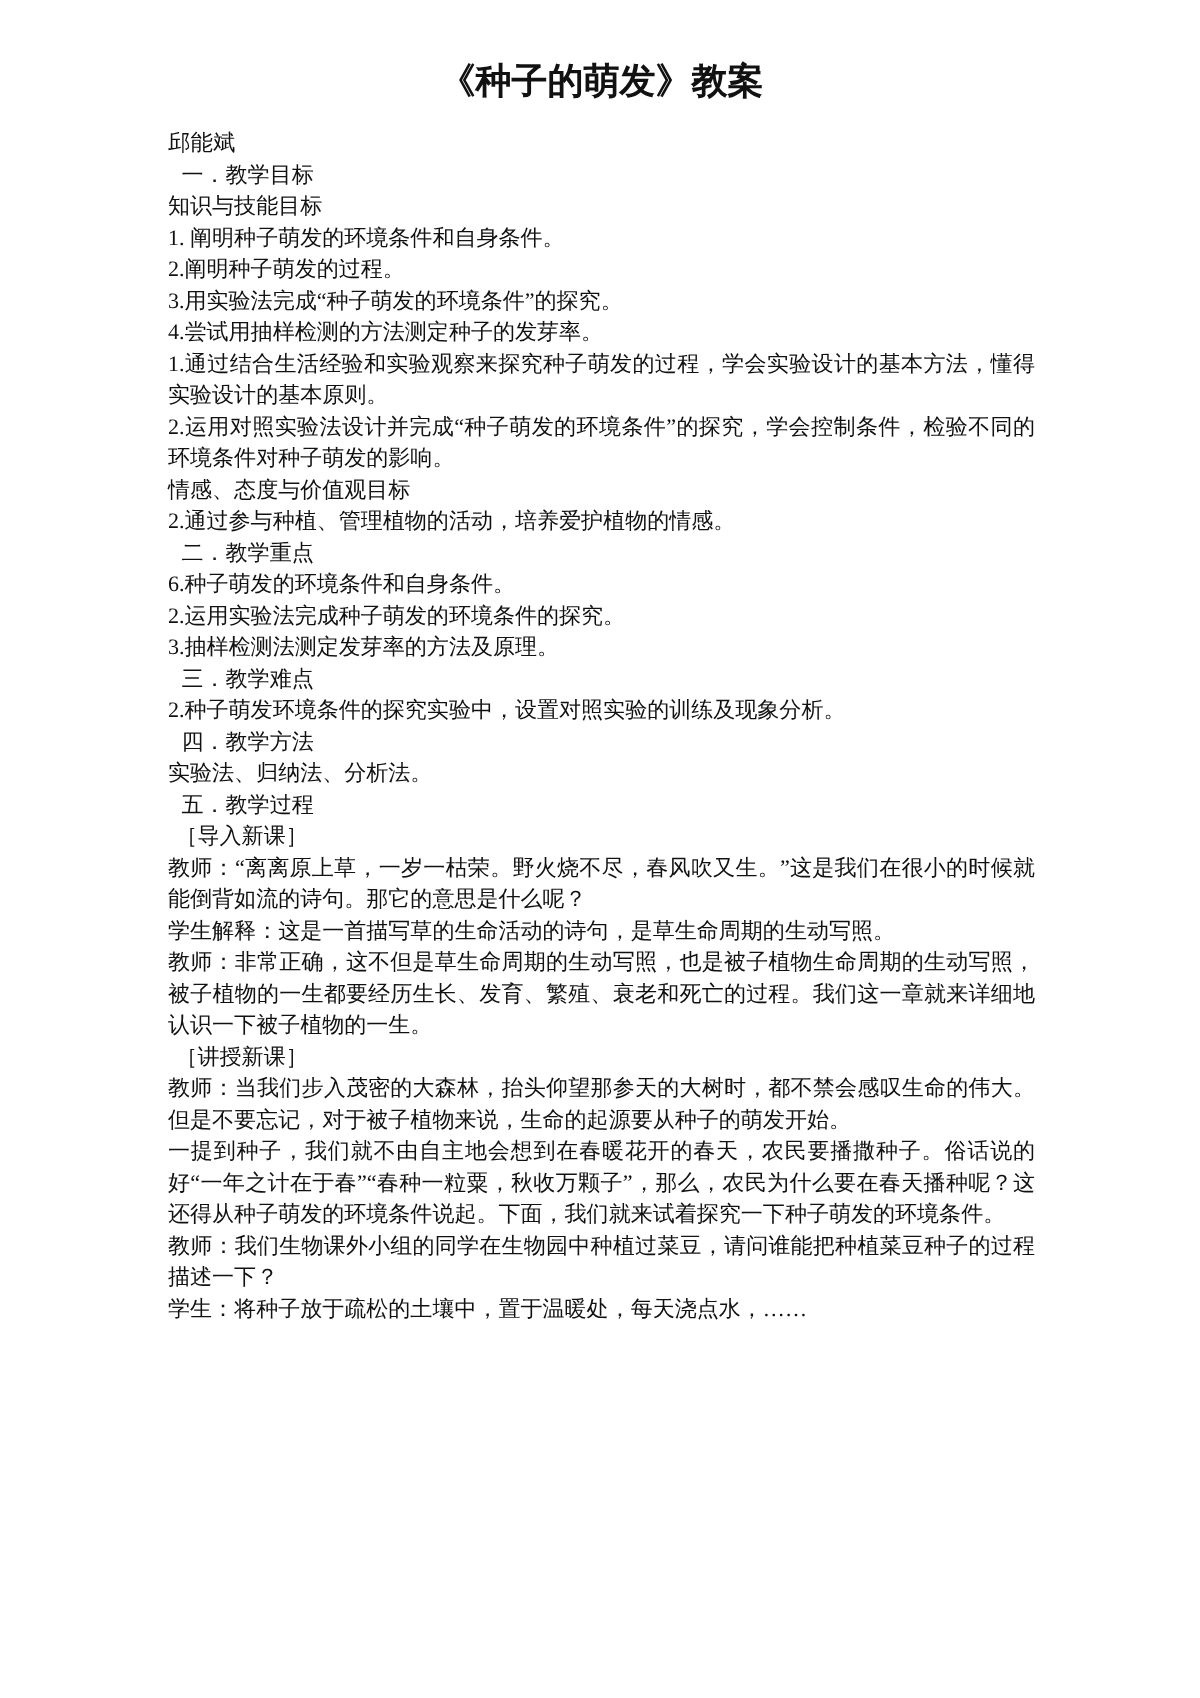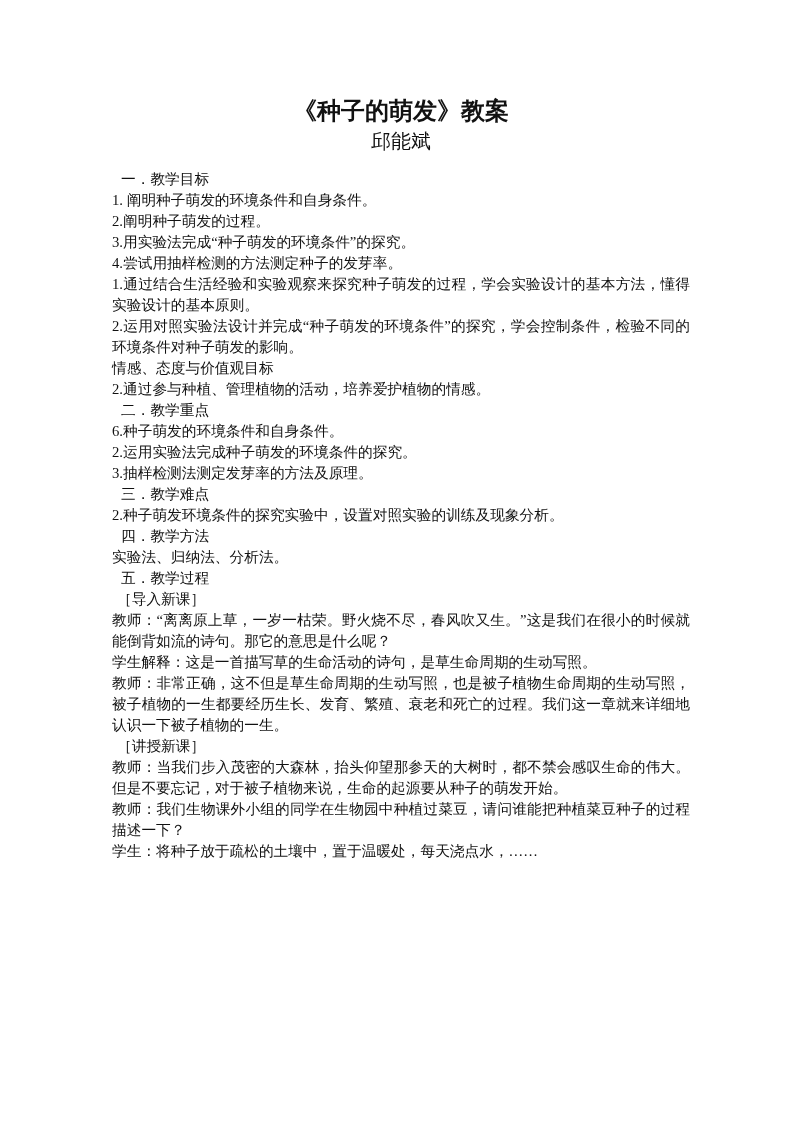--- a/index.html
+++ b/index.html
@@ -6,40 +6,39 @@
     margin: 0;
     padding: 0;
     background: #ffffff;
   }
   .page {
     position: relative;
     width: 800px;
     height: 1132px;
     background: #ffffff;
     box-sizing: border-box;
-    padding: 96px 110px 0 112px;
+    padding: 40px 110px 0 112px;
     font-family: "Liberation Serif", "DejaVu Serif", serif;
     color: #111111;
     overflow: hidden;
   }
   .doc-title {
     margin: 0;
     font-size: 24px;
     font-weight: 700;
     line-height: 30px;
     text-align: center;
   }
   .doc-author {
-    margin-top: 5px;
-    font-size: 20px;
+    margin-top: 16px;
+    font-size: 15px;
     line-height: 20px;
-    text-align: center;
   }
   .doc-body {
-    margin-top: 18px;
+    margin-top: 1px;
     font-size: 14.7px;
     line-height: 21px;
     text-align: justify;
   }
   .para {
     margin: 0;
   }
   .para.section {
     padding-left: 9px;
   }
@@ -48,20 +47,21 @@
   }
 </style>
 </head>
 <body>
 
 <div class="page">
   <h1 class="doc-title">《种子的萌发》教案</h1>
   <div class="doc-author">邱能斌</div>
   <div class="doc-body">
       <div class="para section">一．教学目标</div>
+      <div class="para normal">知识与技能目标</div>
       <div class="para normal">1. 阐明种子萌发的环境条件和自身条件。</div>
       <div class="para normal">2.阐明种子萌发的过程。</div>
       <div class="para normal">3.用实验法完成“种子萌发的环境条件”的探究。</div>
       <div class="para normal">4.尝试用抽样检测的方法测定种子的发芽率。</div>
       <div class="para normal">1.通过结合生活经验和实验观察来探究种子萌发的过程，学会实验设计的基本方法，懂得实验设计的基本原则。</div>
       <div class="para normal">2.运用对照实验法设计并完成“种子萌发的环境条件”的探究，学会控制条件，检验不同的环境条件对种子萌发的影响。</div>
       <div class="para normal">情感、态度与价值观目标</div>
       <div class="para normal">2.通过参与种植、管理植物的活动，培养爱护植物的情感。</div>
       <div class="para section">二．教学重点</div>
       <div class="para normal">6.种子萌发的环境条件和自身条件。</div>
@@ -71,16 +71,17 @@
       <div class="para normal">2.种子萌发环境条件的探究实验中，设置对照实验的训练及现象分析。</div>
       <div class="para section">四．教学方法</div>
       <div class="para normal">实验法、归纳法、分析法。</div>
       <div class="para section">五．教学过程</div>
       <div class="para bracket">［导入新课］</div>
       <div class="para normal">教师：“离离原上草，一岁一枯荣。野火烧不尽，春风吹又生。”这是我们在很小的时候就能倒背如流的诗句。那它的意思是什么呢？</div>
       <div class="para normal">学生解释：这是一首描写草的生命活动的诗句，是草生命周期的生动写照。</div>
       <div class="para normal">教师：非常正确，这不但是草生命周期的生动写照，也是被子植物生命周期的生动写照，被子植物的一生都要经历生长、发育、繁殖、衰老和死亡的过程。我们这一章就来详细地认识一下被子植物的一生。</div>
       <div class="para bracket">［讲授新课］</div>
       <div class="para normal">教师：当我们步入茂密的大森林，抬头仰望那参天的大树时，都不禁会感叹生命的伟大。但是不要忘记，对于被子植物来说，生命的起源要从种子的萌发开始。</div>
+      <div class="para normal">一提到种子，我们就不由自主地会想到在春暖花开的春天，农民要播撒种子。俗话说的好“一年之计在于春”“春种一粒粟，秋收万颗子”，那么，农民为什么要在春天播种呢？这还得从种子萌发的环境条件说起。下面，我们就来试着探究一下种子萌发的环境条件。</div>
       <div class="para normal">教师：我们生物课外小组的同学在生物园中种植过菜豆，请问谁能把种植菜豆种子的过程描述一下？</div>
       <div class="para normal">学生：将种子放于疏松的土壤中，置于温暖处，每天浇点水，……</div>
     </div>
 </div>
 
 </body></html>

